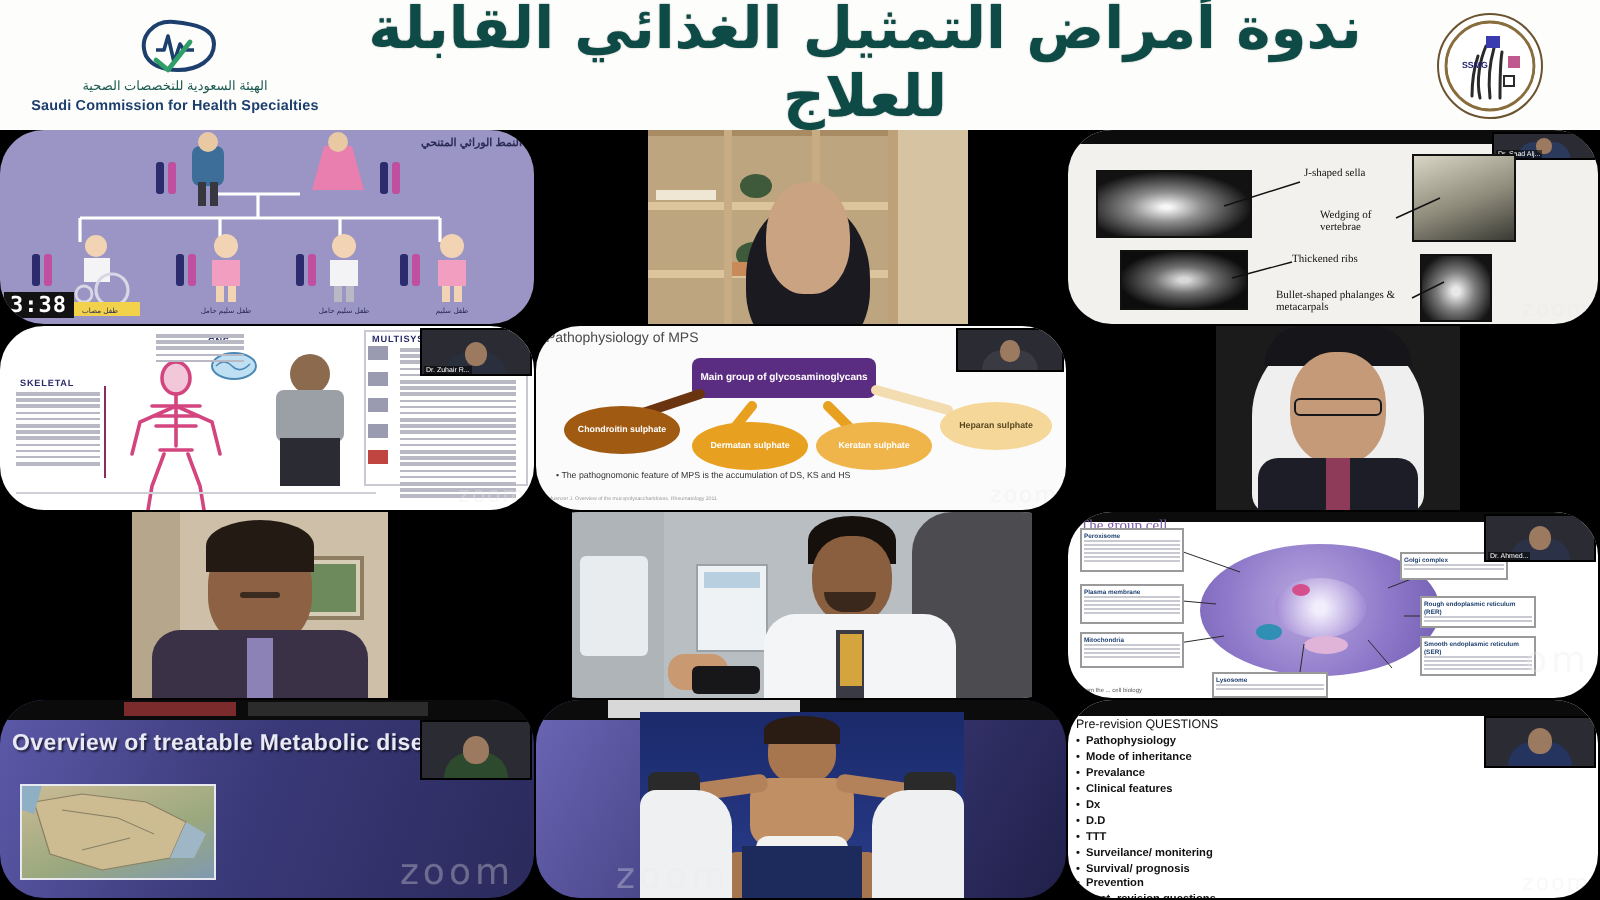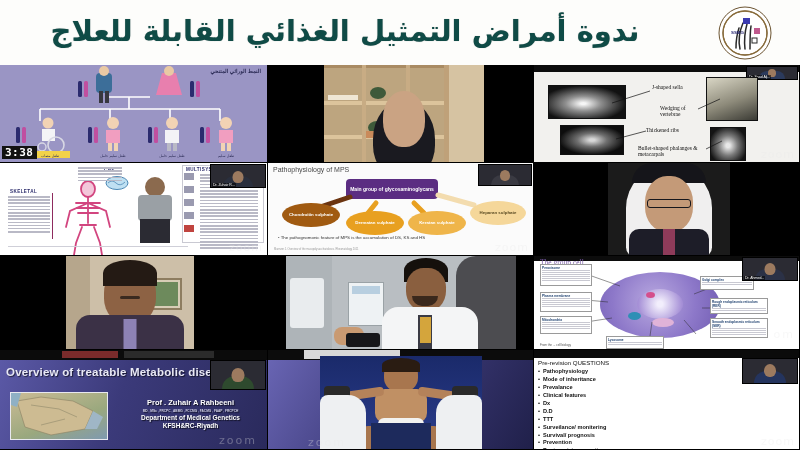--- a/index.html
+++ b/index.html
@@ -25,24 +25,24 @@
   .brand-right { width:110px; display:flex; align-items:center; justify-content:center; }
   .ssmg-mark { width:58px; height:58px; position:relative; }
 
   
   .grid { width:800px; height:385px; display:grid;
           grid-template-columns:268px 266px 266px;
           grid-template-rows:98px 93px 94px 100px;
           gap:0; background:#000; }
   .tile { position:relative; overflow:hidden; background:#000;
           border-right:1px solid #000; border-bottom:1px solid #000; }
-  .tile .inner { position:absolute; inset:0; overflow:hidden; }
+  .tile .inner { position:absolute; inset:0; overflow:hidden;border-radius:22px; }
 
   .wm { position:absolute; right:4px; bottom:1px; color:rgba(235,235,235,.33);
-        font-size:11px; letter-spacing:2px; font-family:"DejaVu Sans",sans-serif; }
+        font-size:18px; letter-spacing:2px; font-family:"DejaVu Sans",sans-serif; }
   .wm.sm { font-size:11px; letter-spacing:1px; }
 
   .timer { position:absolute; left:2px; bottom:3px; background:#121212;
            color:#fff; font-size:11px; font-weight:bold; padding:0 3px;
            font-family:"DejaVu Sans Mono", monospace; letter-spacing:.5px; }
 
   
   .pip { position:absolute; top:1px; right:1px; width:58px; height:32px;
          background:#2b2b33; border:1px solid #000; overflow:hidden; }
   .pip .nm { position:absolute; left:1px; bottom:0; font-size:3.5px; color:#fff;
@@ -145,20 +145,31 @@
                font-weight:bold; white-space:nowrap; }
   .q-list li::before { content:"\2022"; margin-right:3px; }
 
   .topbar { position:absolute; left:0; top:0; width:100%; height:7px; background:#0c0c0c; }
 </style>
 </head>
 <body>
 
 <div class="banner">
 
+  <div class="brand-left">
+    <div class="scfhs-mark">
+      <svg width="46" height="30" viewBox="0 0 46 30">
+        <path d="M8 20 C4 10, 12 2, 22 3 C32 4, 42 6, 42 14 C42 22, 34 27, 24 27 C16 27, 11 25, 8 20 Z" fill="none" stroke="#1d3f6e" stroke-width="2"></path>
+        <path d="M13 17 L17 17 L19 10 L22 23 L25 14 L27 17 L32 17" fill="none" stroke="#1d3f6e" stroke-width="1.8" stroke-linejoin="round"></path>
+        <path d="M13 22 L19 27 L30 13" fill="none" stroke="#2f9e68" stroke-width="2.4" stroke-linecap="round" stroke-linejoin="round"></path>
+      </svg>
+    </div>
+    <div class="brand-ar">الهيئة السعودية للتخصصات الصحية</div>
+    <div class="brand-en">Saudi Commission for Health Specialties</div>
+  </div>
 
   <div class="banner-title">ندوة أمراض التمثيل الغذائي القابلة للعلاج</div>
 
   <div class="brand-right">
     <div class="ssmg-mark">
       <svg width="58" height="58" viewBox="0 0 58 58">
         <circle cx="29" cy="29" r="26" fill="#fff" stroke="#6b5330" stroke-width="1"></circle>
         <circle cx="29" cy="29" r="22" fill="none" stroke="#6b5330" stroke-width="1"></circle>
         <g stroke="#8a6d3c" stroke-width="1.4" fill="none">
           <path d="M29 7 a22 22 0 0 1 15.5 6.5"></path>
@@ -679,26 +690,20 @@
             <path d="M6 8 L30 4 L62 8 L82 18 L74 36 L40 42 L14 34 Z" fill="#cdbb92" stroke="#8a7f63" stroke-width=".6"></path>
             <path d="M82 18 L92 24 L86 36 L74 36 Z" fill="#9fb6c6"></path>
             <path d="M0 0 L10 0 L6 14 L0 12 Z" fill="#8fb0c4"></path>
             <g stroke="#6f6f55" stroke-width=".4" fill="none">
               <path d="M20 12 L48 16 L66 24"></path>
                 <path d="M30 32 L54 26"></path>
             </g>
           </svg>
         </div>
 
-        <div class="ts-name">
-          <span>Prof . Zuhair A Rahbeeni</span>
-          <span class="ts-sub">MD , MSc , FRCPC , ABMG , FCCMG , FACMG , FAAP , FRCPCH</span>
-          <span class="ts-dept">Department of Medical Genetics</span>
-          <span class="ts-dept">KFSH&amp;RC-Riyadh</span>
-        </div>
 
         <div class="pip" style="width:56px;height:30px;top:10px;">
           <div class="body" style="height:13px;width:32px;background:#2e4a2e;"></div>
           <div class="face" style="width:13px;height:14px;top:26%;"></div>
         </div>
 
         <div class="wm" style="right:10px;bottom:2px;">zoom</div>
       </div>
     </div>
   </div>

